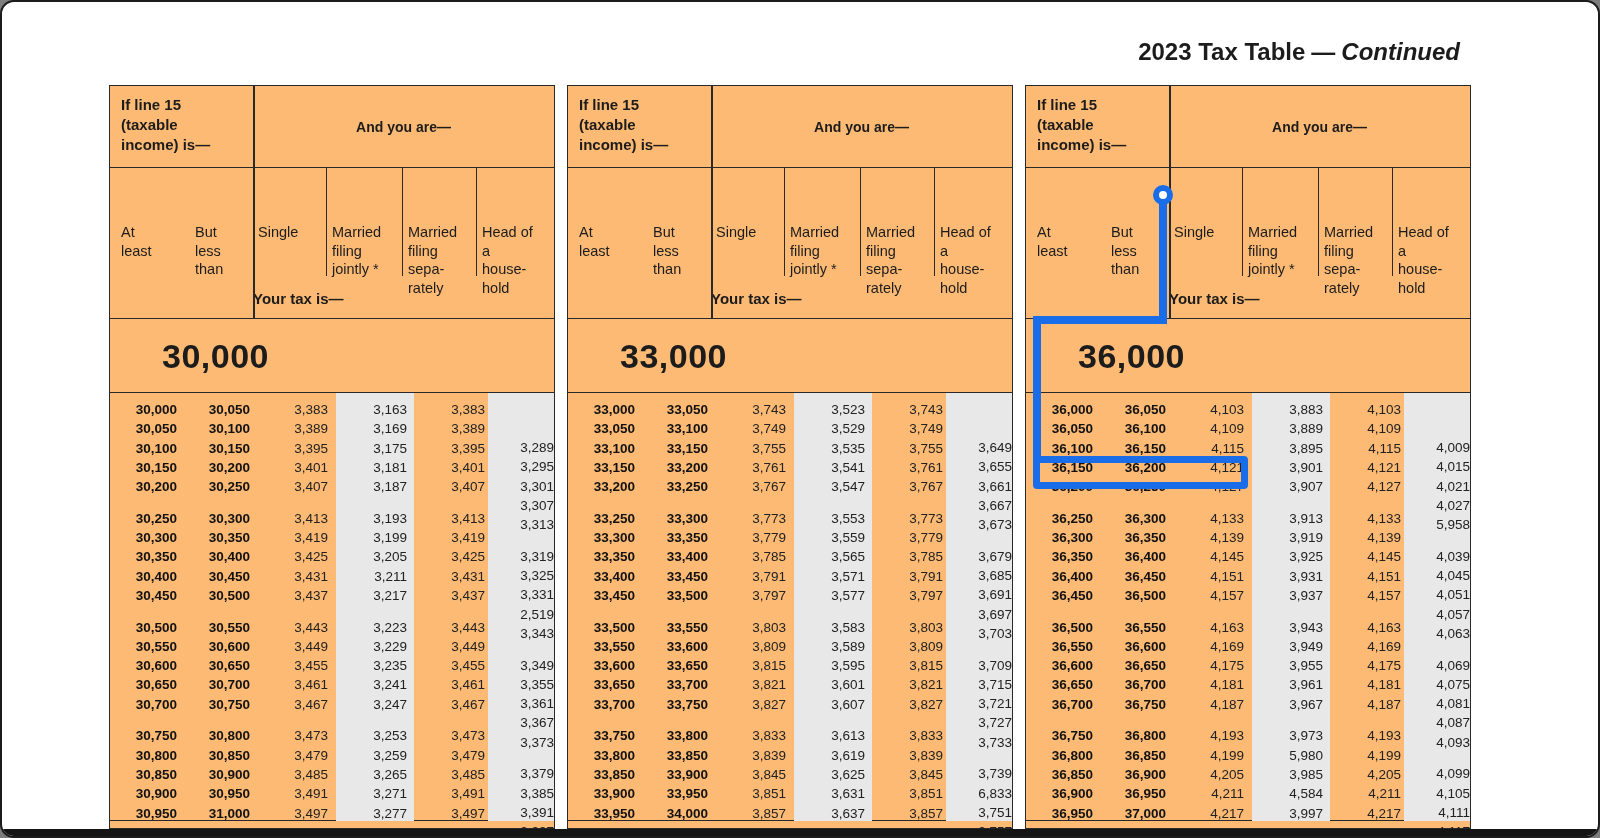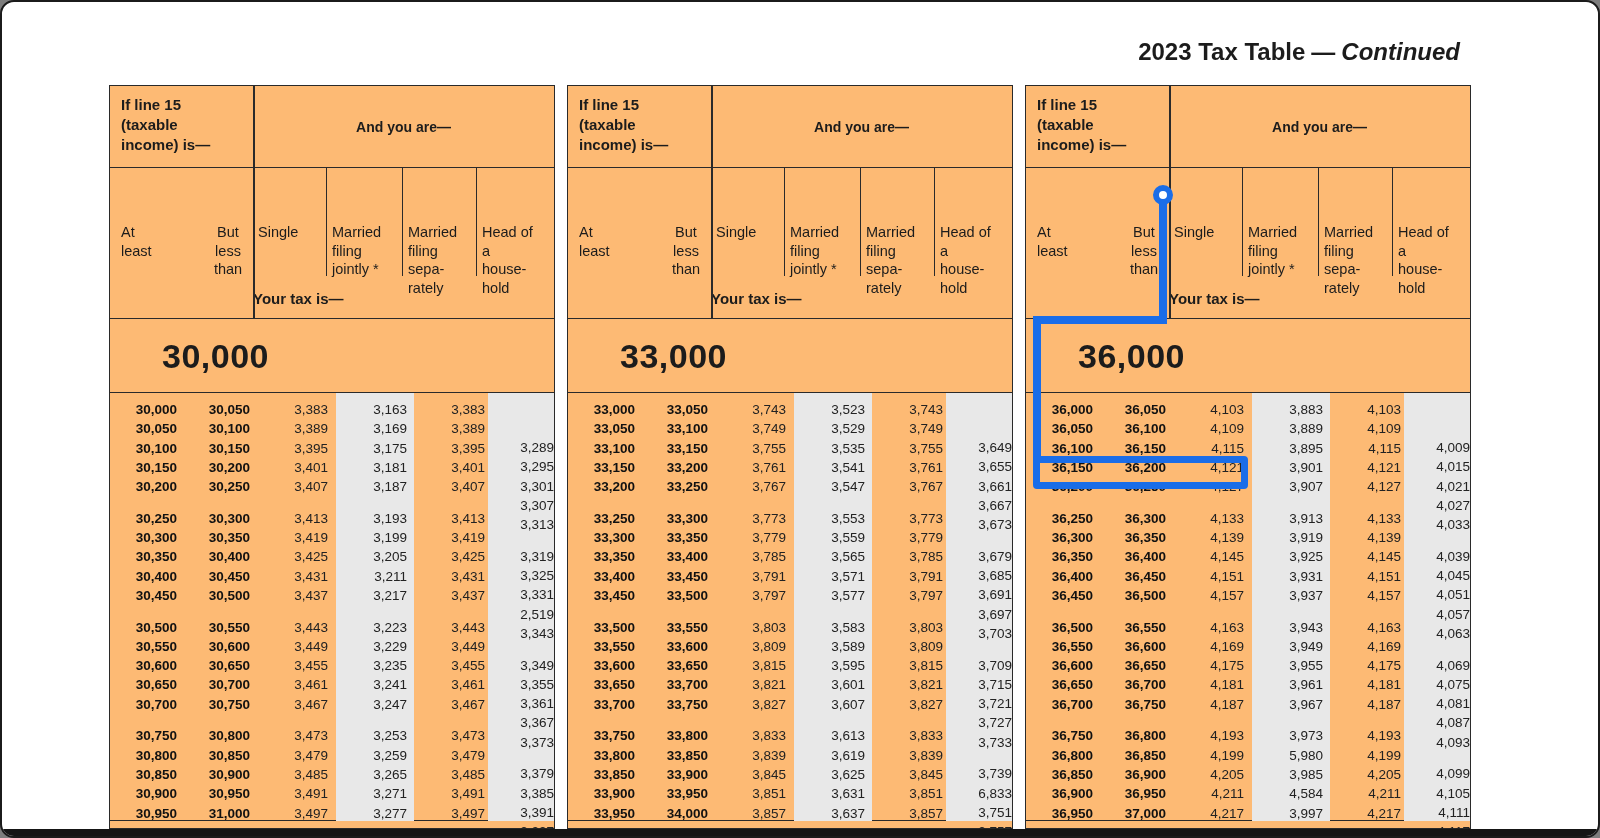--- a/index.html
+++ b/index.html
@@ -15,21 +15,21 @@
   .panel { position:absolute; top:83px; width:446px; height:744px; border:1.5px solid var(--border); background:#fdba74; }
   .hrowA { position:absolute; left:0; top:0; width:100%; height:82px; border-bottom:1.5px solid var(--border); }
   .cell-ifline { position:absolute; left:0; top:0; width:143px; height:82px; padding:9px 10px 0 11px;
                  font-size:15px; font-weight:700; line-height:1.34; white-space:pre-line; }
   .cell-andyou { position:absolute; left:143px; top:0; right:0; height:82px; display:flex; align-items:center;
                  justify-content:center; font-size:14px; font-weight:700; }
   .vdiv { position:absolute; left:143px; top:0; width:1.5px; height:232px; background:var(--border); }
   .hrowB { position:absolute; left:0; top:82px; width:100%; height:150px; }
   .hlabel { position:absolute; top:18px; font-size:14.5px; line-height:1.28; white-space:pre-line;margin-top:37px; }
   .l-atleast { left:11px;  width:52px; }
-  .l-butless { left:93px;  width:50px;text-align:center; }
+  .l-butless { left:85px;  width:50px; }
   .l-single  { left:148px; width:60px; }
   .l-mfj     { left:222px; width:66px; }
   .l-mfs     { left:298px; width:62px; }
   .l-hoh     { left:372px; width:68px; }
   .tick { position:absolute; top:0; width:1.2px; height:108px; background:var(--border); }
   .t1 { left:216px; } .t2 { left:292px; } .t3 { left:366px; }
   .yourtax { position:absolute; left:143px; width:303px; top:122px; text-align:left; font-size:15px; font-weight:700; }
   .band { position:absolute; left:0; top:232px; width:100%; height:75px; border-top:1.5px solid var(--border);
           border-bottom:1.5px solid var(--border); }
   .band span { position:absolute; left:52px; top:50%; transform:translateY(-50%); font-size:34px; font-weight:700; letter-spacing:0.5px; }
@@ -556,21 +556,21 @@
               <span class="c c4">3,901</span>
               <span class="c c5">4,121</span>
               <span class="c c6">4,027</span>
             </div>
             <div class="trow">
               <span class="c c1">36,200</span>
               <span class="c c2">36,250</span>
               <span class="c c3">4,127</span>
               <span class="c c4">3,907</span>
               <span class="c c5">4,127</span>
-              <span class="c c6">4,033</span>
+              <span class="c c6">5,958</span>
             </div>
           </div>
           <div class="rgroup">
             <div class="trow">
               <span class="c c1">36,250</span>
               <span class="c c2">36,300</span>
               <span class="c c3">4,133</span>
               <span class="c c4">3,913</span>
               <span class="c c5">4,133</span>
               <span class="c c6">4,039</span>

